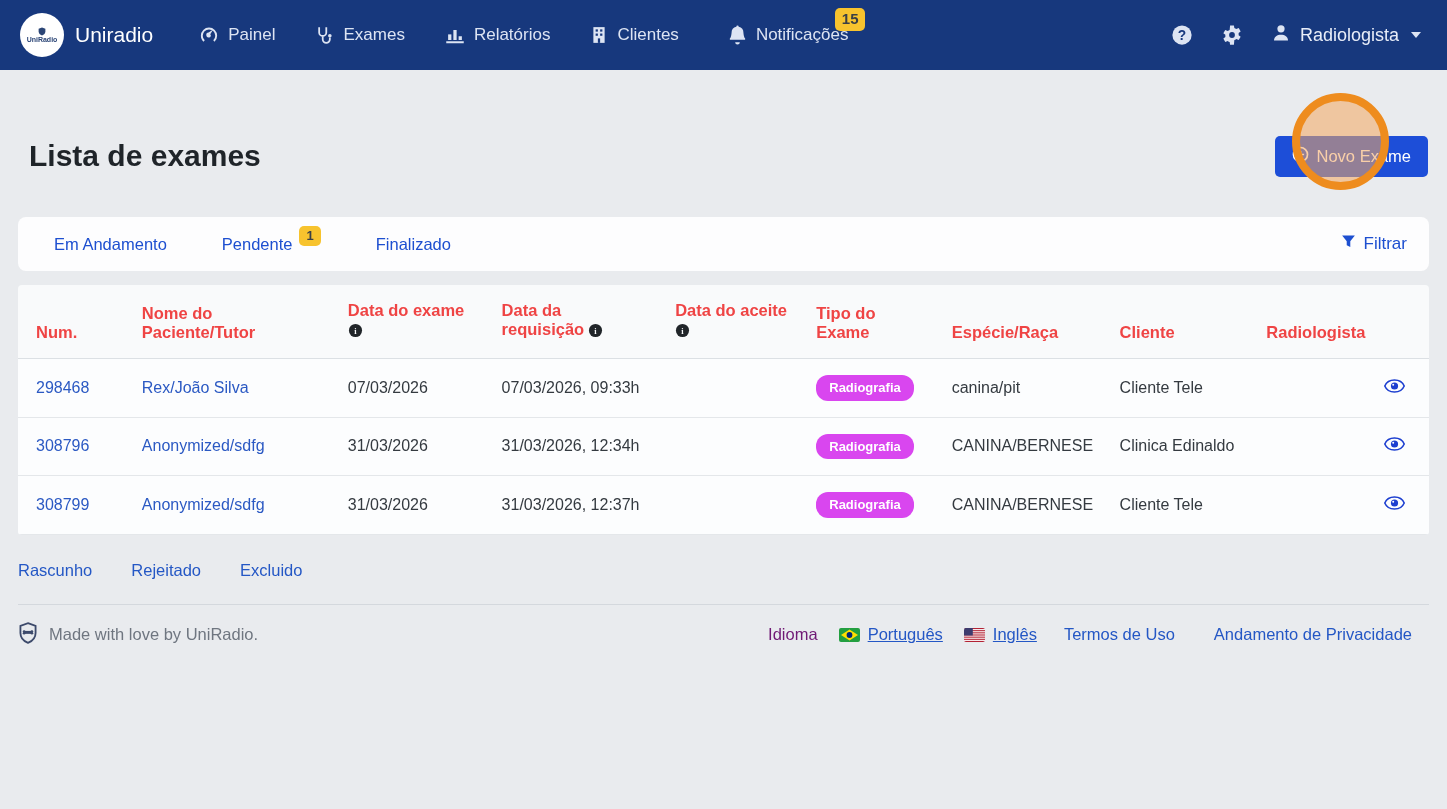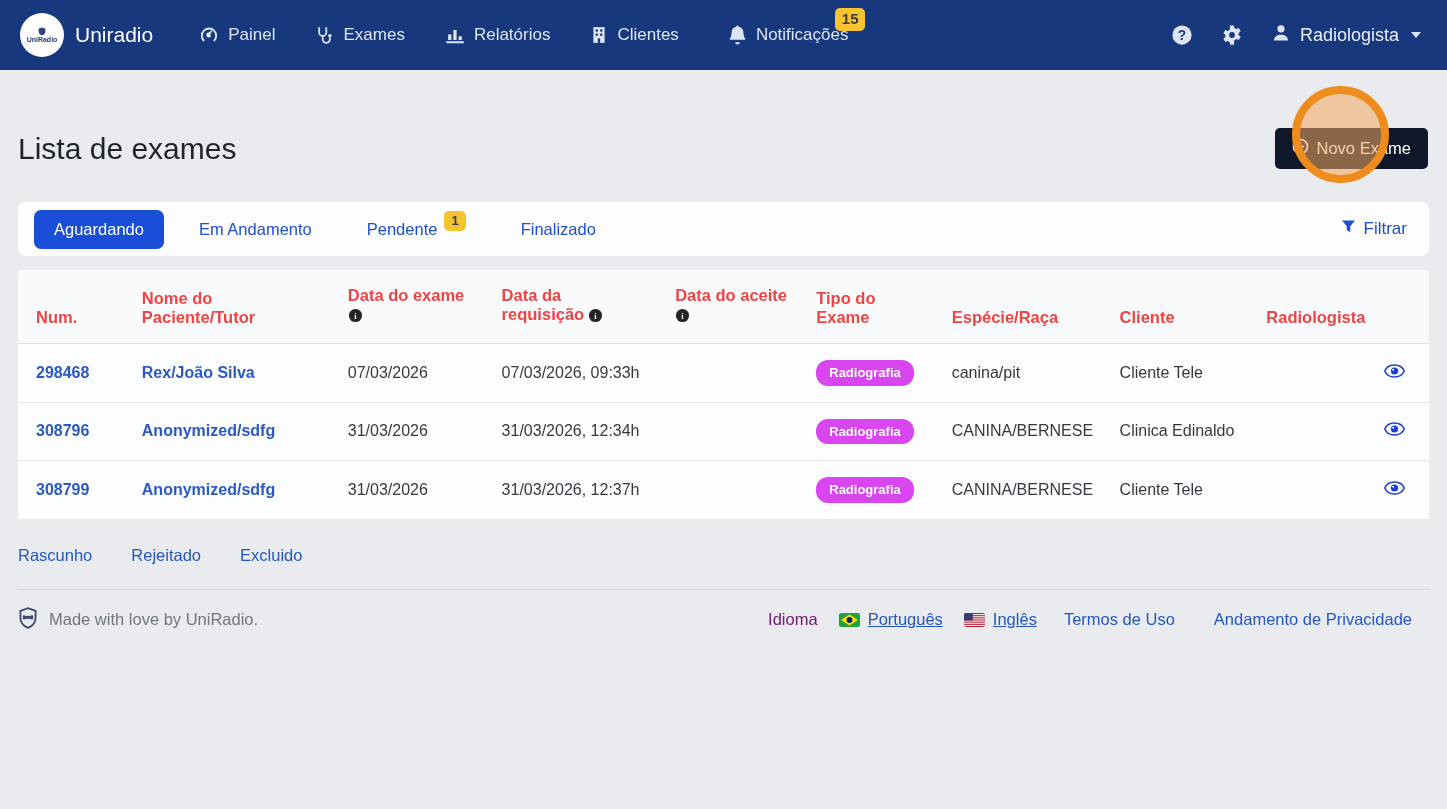--- a/index.html
+++ b/index.html
@@ -38,24 +38,24 @@
   .icon-btn { cursor:pointer; display:flex; align-items:center; }
   .user-menu { display:flex; align-items:center; gap:9px; font-size:18px; color:#e8edf8; cursor:pointer; }
   .caret {
     width:0; height:0; border-left:5px solid transparent; border-right:5px solid transparent;
     border-top:6px solid #dde4f3; margin-left:3px;
   }
 
   
   .container { padding:0 18px; }
   .title-row { display:flex; justify-content:space-between; align-items:center; margin-top:58px; }
-  h1.page-title { margin:0; font-size:30px; font-weight:400; color:#1f2429; }
+  h1.page-title { margin:11px; font-size:30px; font-weight:700; color:#1f2429; }
   .btn-wrap { position:relative; margin-right:1px; }
   .btn-primary {
-    background:#0f172a; color:#fff; border:none; border-radius:5px;
+    background:#1d4ed8; color:#fff; border:none; border-radius:5px;
     font-family:inherit; font-size:16.5px; padding:10px 17px;
     display:flex; align-items:center; gap:8px; cursor:pointer;
   }
   .click-indicator {
     position:absolute; width:97px; height:97px; border-radius:50%;
     border:8px solid #ee8c1e; background:rgba(244,167,96,0.55);
     left:calc(50% - 59px); top:calc(50% - 63px); pointer-events:none;
   }
 
   
@@ -83,21 +83,21 @@
   table { width:100%; border-collapse:collapse; table-layout:fixed; }
   thead th {
     text-align:left; vertical-align:bottom; font-size:16.5px; font-weight:700;
     padding:16px 6px 16px 18px; border-bottom:1px solid #dce0e4; color:#ef4444;
   }
   thead th .th-label { margin-right:4px; }
   tbody td {
     font-size:16px; color:#343a40; background:#fcfdfe;
     padding:16px 6px 16px 18px; border-bottom:1px solid #e4e7ea;
   }
-  .table-link { color:#2b59c3; cursor:pointer;font-weight:bold; }
+  .table-link { color:#2b59c3; cursor:pointer; }
   .badge-exam {
     background:#d946ef; color:#ffffff; font-weight:bold; font-size:13px;
     padding:5px 13px; border-radius:12px; display:inline-block; line-height:1.2;
   }
   .eye-cell { text-align:right; padding-right:24px; }
   .eye-icon { cursor:pointer; display:inline-block; }
   .info-icon { display:inline-block; vertical-align:-3px; }
 
   
   .sub-links { margin-top:26px; display:flex; gap:39px; font-size:16.5px; }
@@ -216,23 +216,20 @@
               <circle cx="8" cy="8" r="6.6"></circle>
               <path d="M8 4.6v6.8M4.6 8h6.8"></path>
             </svg></span>
         <span>Novo Exame</span>
       </button>
       <div class="click-indicator"></div>
     </div>
   </div>
 
   <div class="tabs-card">
-    <button class="tab active">
-      <span>Aguardando</span>
-    </button>
     <button class="tab">
       <span>Em Andamento</span>
     </button>
     <button class="tab">
       <span>Pendente</span>
       <span class="badge-yellow">1</span>
     </button>
     <button class="tab">
       <span>Finalizado</span>
     </button>

